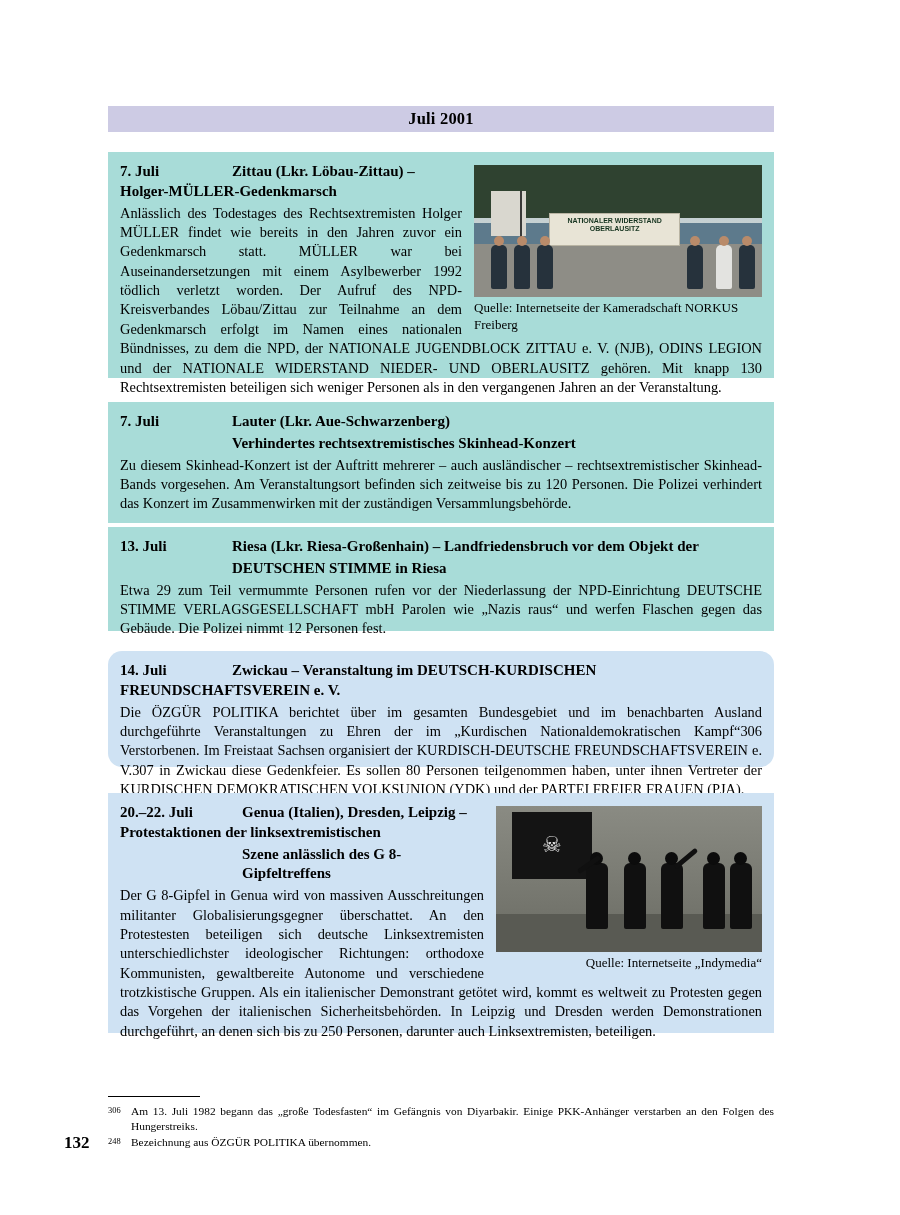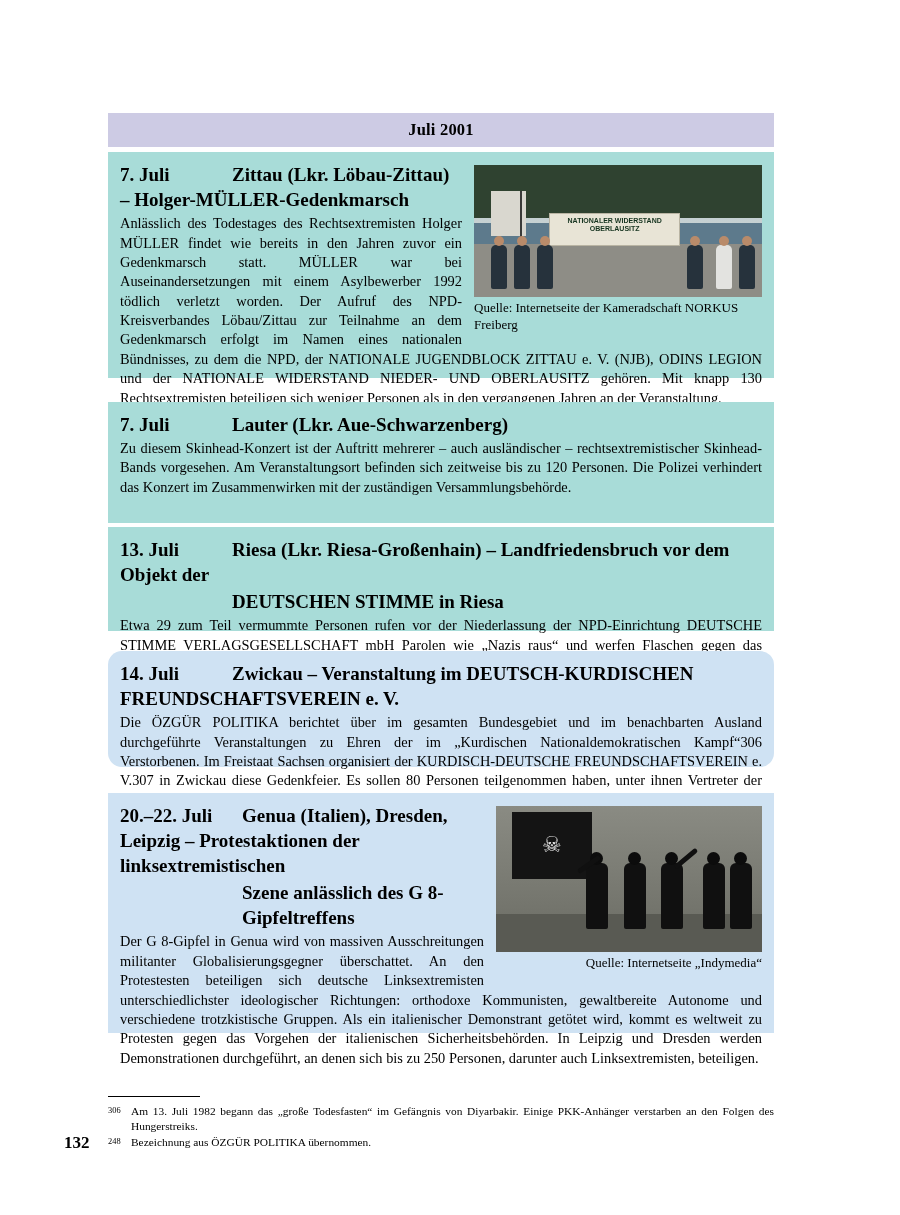--- a/index.html
+++ b/index.html
@@ -17,23 +17,23 @@
   }
   .page {
     position: absolute;
     left: 0; top: 0;
     width: 900px;
     height: 1215px;
   }
   .header-bar {
     position: absolute;
     left: 108px;
-    top: 113px;
+    top: 106px;
     width: 666px;
-    height: 34px;
+    height: 26px;
     background: #cdcbe4;
     display: flex;
     align-items: center;
     justify-content: center;
   }
   .header-bar .title {
     font-weight: bold;
     font-size: 16.5px;
     letter-spacing: 0.2px;
   }
@@ -43,21 +43,21 @@
     width: 666px;
     box-sizing: border-box;
     padding: 10px 12px 11px 12px;
   }
   .teal { background: #a8dcd8; }
   .blue { background: #cfe2f3; }
 
   .entry-head {
     display: block;
     font-weight: bold;
-    font-size: 19px;
+    font-size: 15px;
     line-height: 1.32;
     margin-bottom: 2px;
   }
   .entry-head .date {
     display: inline-block;
     min-width: 112px;
   }
   .entry-head .headtext { }
   .body-text {
     font-size: 14.4px;
@@ -212,20 +212,21 @@
     <div class="entry-head">
       <span class="date">7. Juli</span><span class="headtext">Zittau (Lkr. Löbau-Zittau) – Holger-MÜLLER-Gedenkmarsch</span>
     </div>
     <div class="body-text">Anlässlich des Todestages des Rechtsextremisten Holger MÜLLER findet wie bereits in den Jahren zuvor ein Gedenkmarsch statt. MÜLLER war bei Auseinandersetzungen mit einem Asylbewerber 1992 tödlich verletzt worden. Der Aufruf des NPD-Kreisverbandes Löbau/Zittau zur Teilnahme an dem Gedenkmarsch erfolgt im Namen eines nationalen Bündnisses, zu dem die NPD, der NATIONALE JUGENDBLOCK ZITTAU e. V. (NJB), ODINS LEGION und der NATIONALE WIDERSTAND NIEDER- UND OBERLAUSITZ gehören. Mit knapp 130 Rechtsextremisten beteiligen sich weniger Personen als in den vergangenen Jahren an der Veranstaltung.</div>
   </div>
 
   <div class="entry teal" id="entry2">
     <div class="entry-head">
       <span class="date">7. Juli</span><span class="headtext">Lauter (Lkr. Aue-Schwarzenberg)</span>
     </div>
+    <div class="entry-head" style="margin-left:112px;">Verhindertes rechtsextremistisches Skinhead-Konzert</div>
     <div class="body-text">Zu diesem Skinhead-Konzert ist der Auftritt mehrerer – auch ausländischer – rechtsextremistischer Skinhead-Bands vorgesehen. Am Veranstaltungsort befinden sich zeitweise bis zu 120 Personen. Die Polizei verhindert das Konzert im Zusammenwirken mit der zuständigen Versammlungsbehörde.</div>
   </div>
 
   <div class="entry teal" id="entry3">
     <div class="entry-head">
       <span class="date">13. Juli</span><span class="headtext">Riesa (Lkr. Riesa-Großenhain) – Landfriedensbruch vor dem Objekt der</span>
     </div>
     <div class="entry-head" style="margin-left:112px;">DEUTSCHEN STIMME in Riesa</div>
     <div class="body-text">Etwa 29 zum Teil vermummte Personen rufen vor der Niederlassung der NPD-Einrichtung DEUTSCHE STIMME VERLAGSGESELLSCHAFT mbH Parolen wie „Nazis raus“ und werfen Flaschen gegen das Gebäude. Die Polizei nimmt 12 Personen fest.</div>
   </div>

